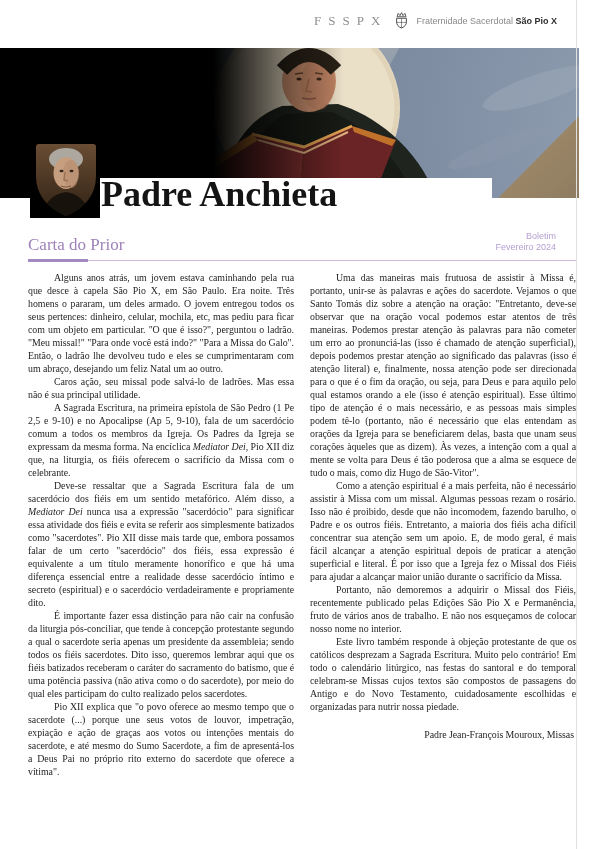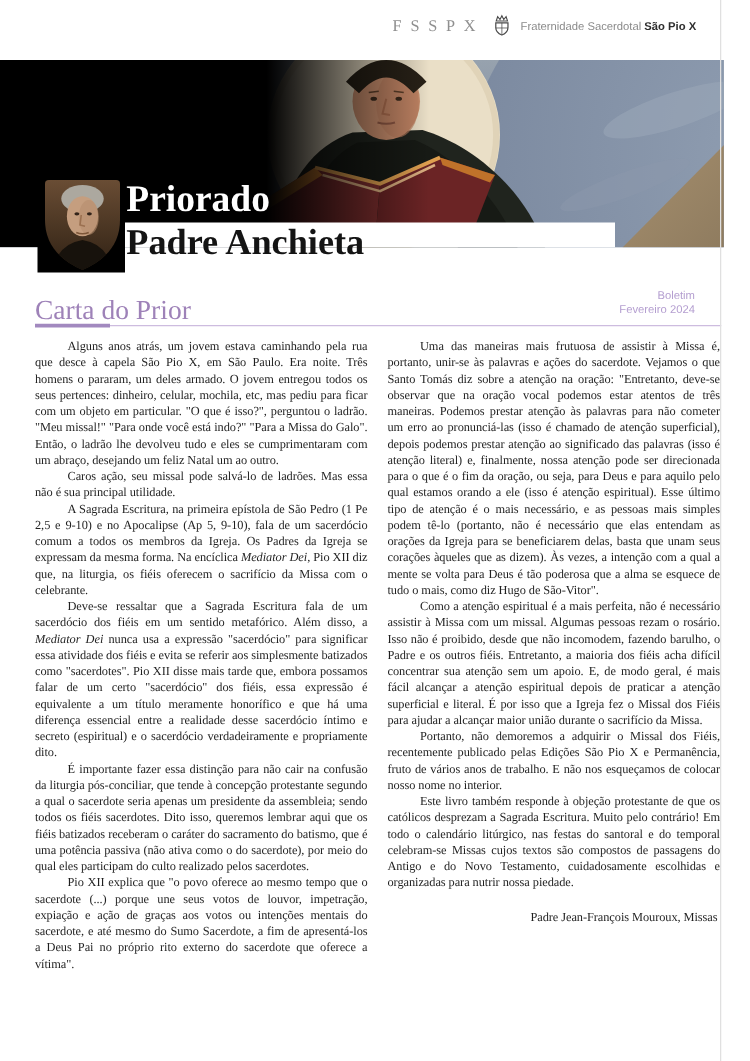--- a/index.html
+++ b/index.html
@@ -21,27 +21,27 @@
   .banner svg { position:absolute; left:0; top:0; }
   .white-notch { position:absolute; left:100px; top:130px; width:392px; height:20px; background:#ffffff; }
   .black-tile { position:absolute; left:30px; top:150px; width:70px; height:68px; background:#000000; z-index:2; }
   .shield { position:absolute; left:33px; top:142px; width:66px; height:76px; z-index:3; }
   .title-white {
     position:absolute; left:101px; top:145px; z-index:3; margin:0;
     font-size:30px; line-height:30px; font-weight:bold; color:#ffffff; font-family:"Liberation Serif", serif;
   }
   .title-black {
     position:absolute; left:101px; top:177px; z-index:3; margin:0;
-    font-size:29px; line-height:34px; font-weight:bold; color:#141414; font-family:"Liberation Serif", serif;
+    font-size:36px; line-height:34px; font-weight:bold; color:#141414; font-family:"Liberation Serif", serif;
   }
 
   
   .section-title {
     position:absolute; left:28px; top:235px; margin:0;
-    font-size:22px; font-weight:normal; color:#9e82b8; font-family:"Liberation Serif", serif;
+    font-size:17px; font-weight:normal; color:#9e82b8; font-family:"Liberation Serif", serif;
   }
   .issue {
     position:absolute; right:23px; top:231px; text-align:right;
     font-family:Liberation Sans, sans-serif; font-size:9px; line-height:11px; color:#b49ed0;margin-left:44px;
   }
   .rule { position:absolute; left:28px; top:259px; width:549px; height:3px; }
   .rule .thin { position:absolute; left:0; top:1px; width:100%; height:1px; background:#cdbcdf; }
   .rule .thick { position:absolute; left:0; top:0; width:60px; height:3px; background:#a289bf; }
 
   
@@ -137,21 +137,20 @@
       <ellipse cx="33" cy="31" rx="12.5" ry="16" fill="#c59e7f"></ellipse>
       <ellipse cx="38" cy="32" rx="8" ry="14" fill="#b68e6e" opacity="0.6"></ellipse>
       <ellipse cx="28.5" cy="29" rx="2" ry="1.3" fill="#33241a"></ellipse>
       <ellipse cx="38.5" cy="29" rx="2" ry="1.3" fill="#33241a"></ellipse>
       <path d="M 32,30 L 31,38 L 35,39" stroke="#9b7050" stroke-width="1.3" fill="none"></path>
       <path d="M 28,44 Q 33,46 38,44" stroke="#7d5638" stroke-width="1.2" fill="none"></path>
       <path d="M 8,76 Q 13,53 33,50 Q 53,53 58,76 Z" fill="#17120c"></path>
     </g>
   </svg>
 
-  <h1 class="title-white">Priorado</h1>
   <h1 class="title-black">Padre Anchieta</h1>
 
   <h2 class="section-title">Carta do Prior</h2>
   <div class="issue">
     <div>Boletim</div>
     <div>Fevereiro 2024</div>
   </div>
   <div class="rule">
     <div class="thin"></div>
     <div class="thick"></div>

